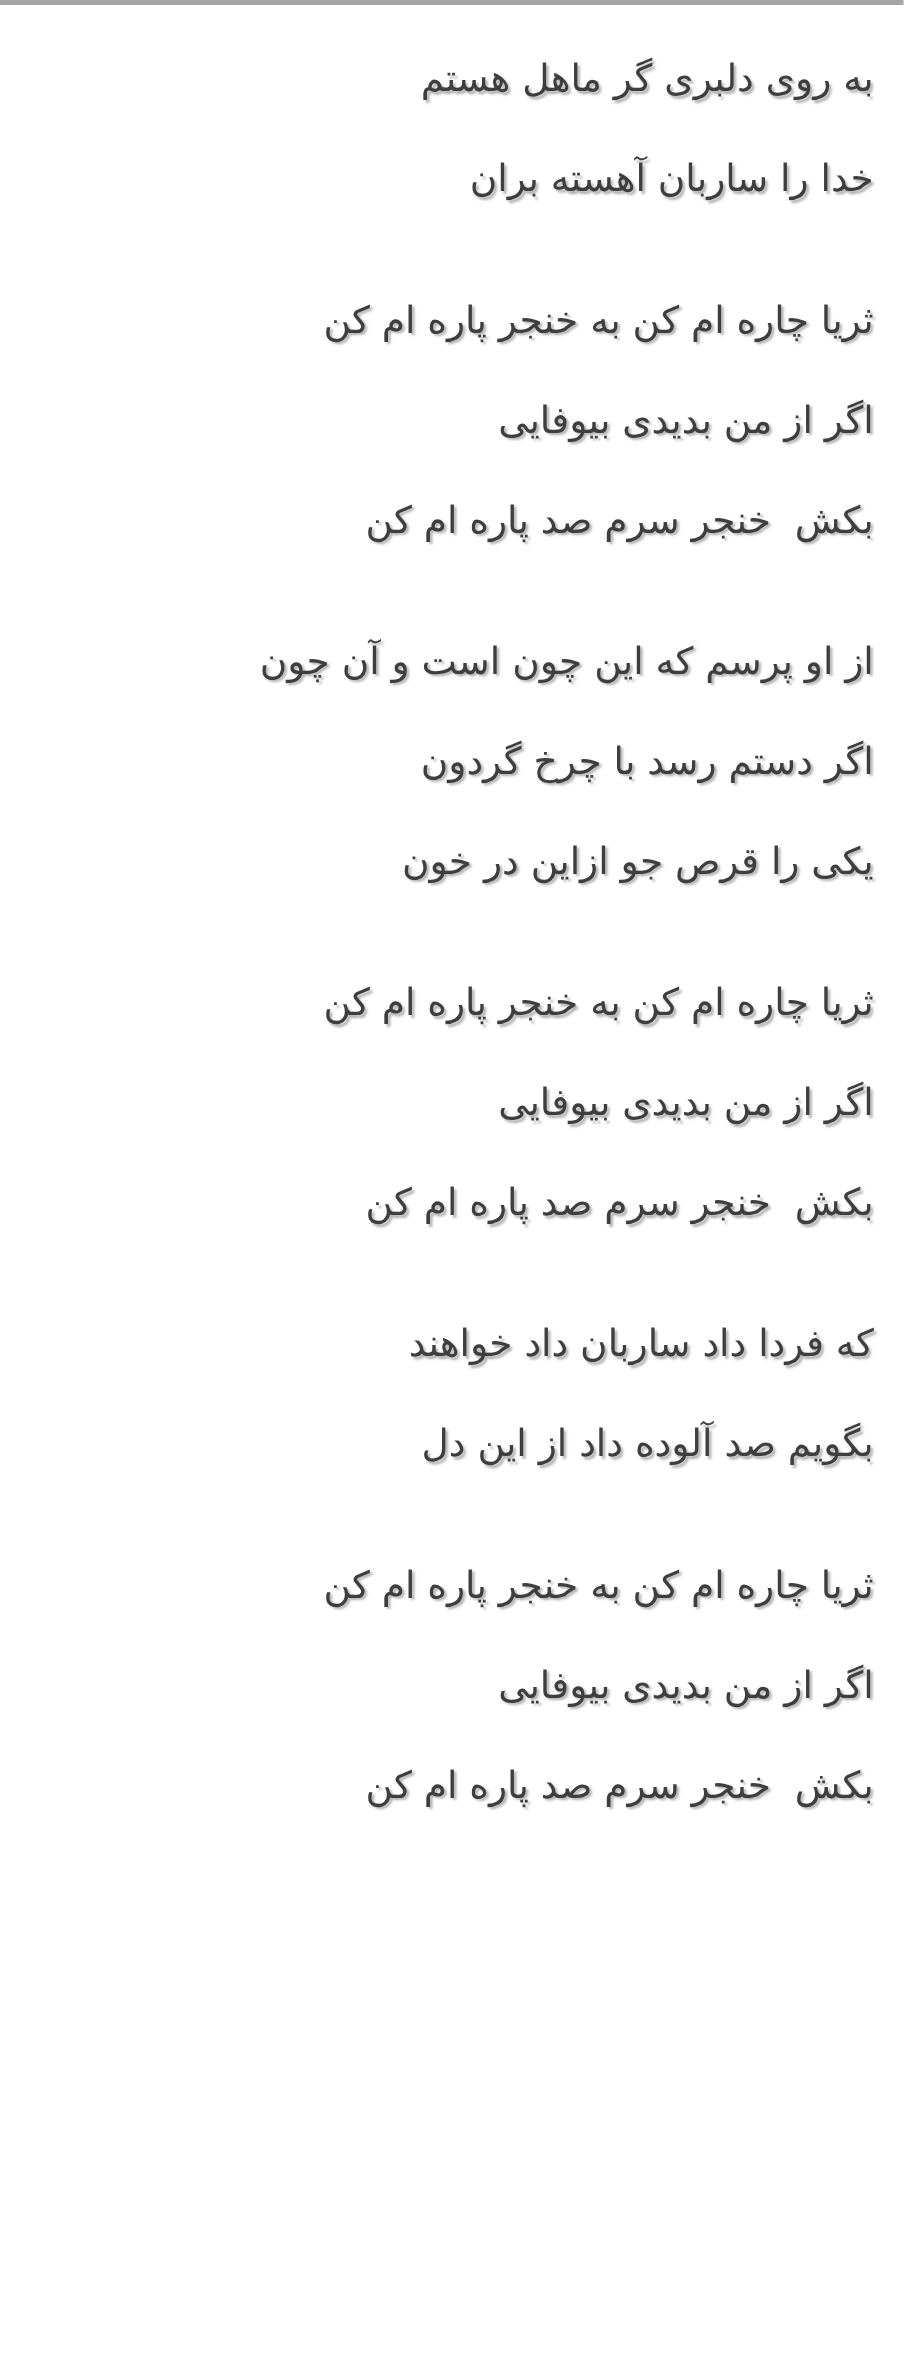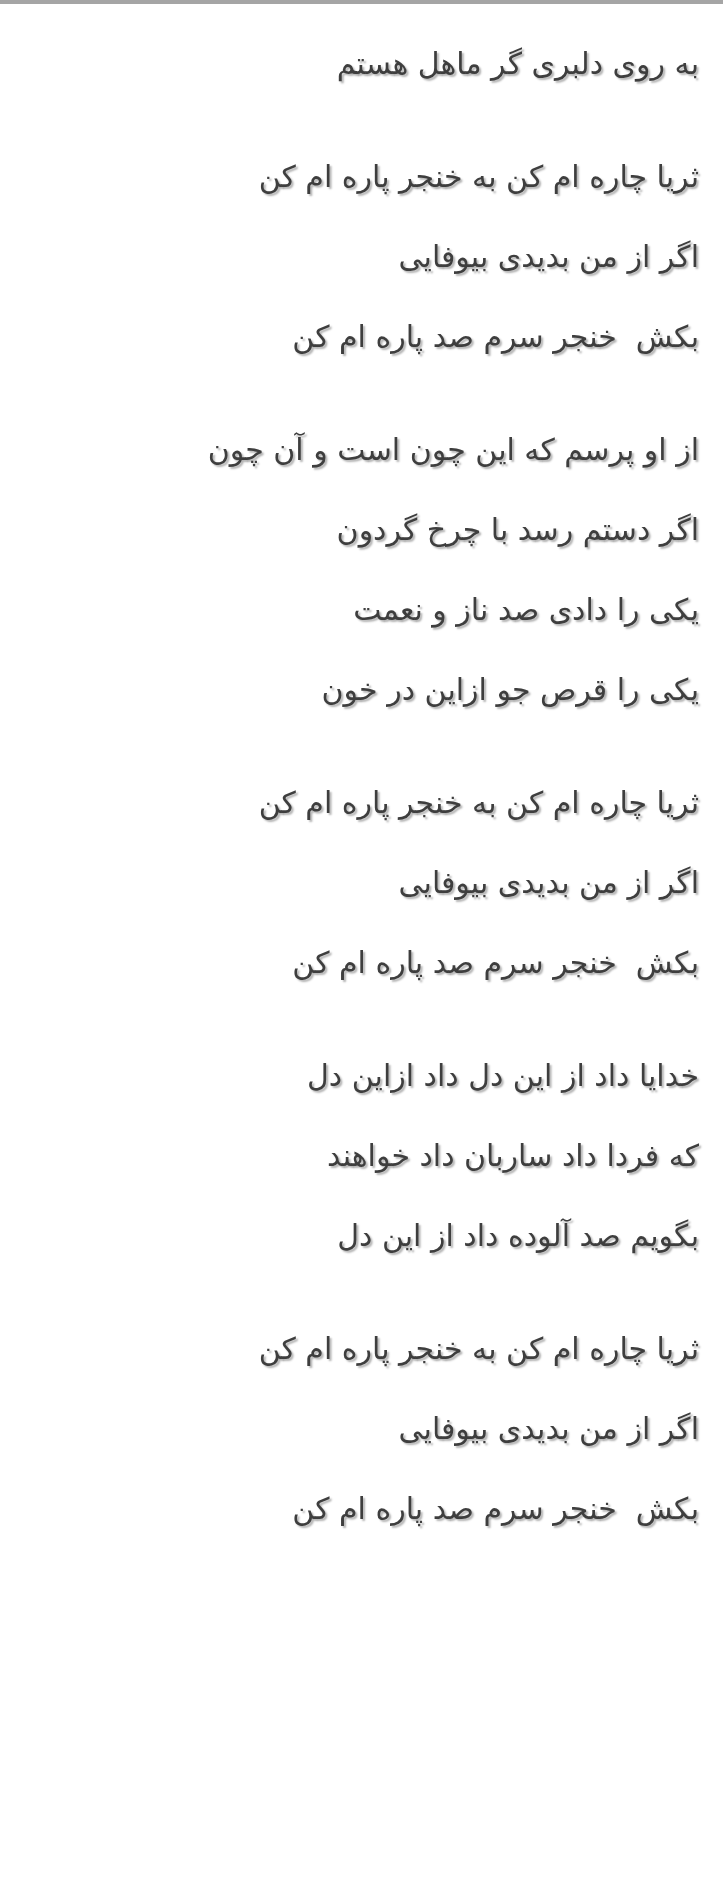--- a/index.html
+++ b/index.html
@@ -48,43 +48,42 @@
 </style>
 </head>
 <body>
 
 <div class="top-bar"></div>
 
 <div class="poem">
 
   <div class="stanza">
     <div class="poem-line">به روی دلبری گر ماهل هستم</div>
+    <div class="poem-line">خدا را ساربان آهسته بران</div>
   </div>
 
   <div class="stanza">
     <div class="poem-line">ثریا چاره ام کن به خنجر پاره ام کن</div>
     <div class="poem-line">اگر از من بدیدی بیوفایی</div>
     <div class="poem-line">بکش  خنجر سرم صد پاره ام کن</div>
   </div>
 
   <div class="stanza">
     <div class="poem-line">از او پرسم که این چون است و آن چون</div>
     <div class="poem-line">اگر دستم رسد با چرخ گردون</div>
-    <div class="poem-line">یکی را دادی صد ناز و نعمت</div>
     <div class="poem-line">یکی را قرص جو ازاین در خون</div>
   </div>
 
   <div class="stanza">
     <div class="poem-line">ثریا چاره ام کن به خنجر پاره ام کن</div>
     <div class="poem-line">اگر از من بدیدی بیوفایی</div>
     <div class="poem-line">بکش  خنجر سرم صد پاره ام کن</div>
   </div>
 
   <div class="stanza">
-    <div class="poem-line">خدایا داد از این دل داد ازاین دل</div>
     <div class="poem-line">که فردا داد ساربان داد خواهند</div>
     <div class="poem-line">بگویم صد آلوده داد از این دل</div>
   </div>
 
   <div class="stanza">
     <div class="poem-line">ثریا چاره ام کن به خنجر پاره ام کن</div>
     <div class="poem-line">اگر از من بدیدی بیوفایی</div>
     <div class="poem-line">بکش  خنجر سرم صد پاره ام کن</div>
   </div>
 

